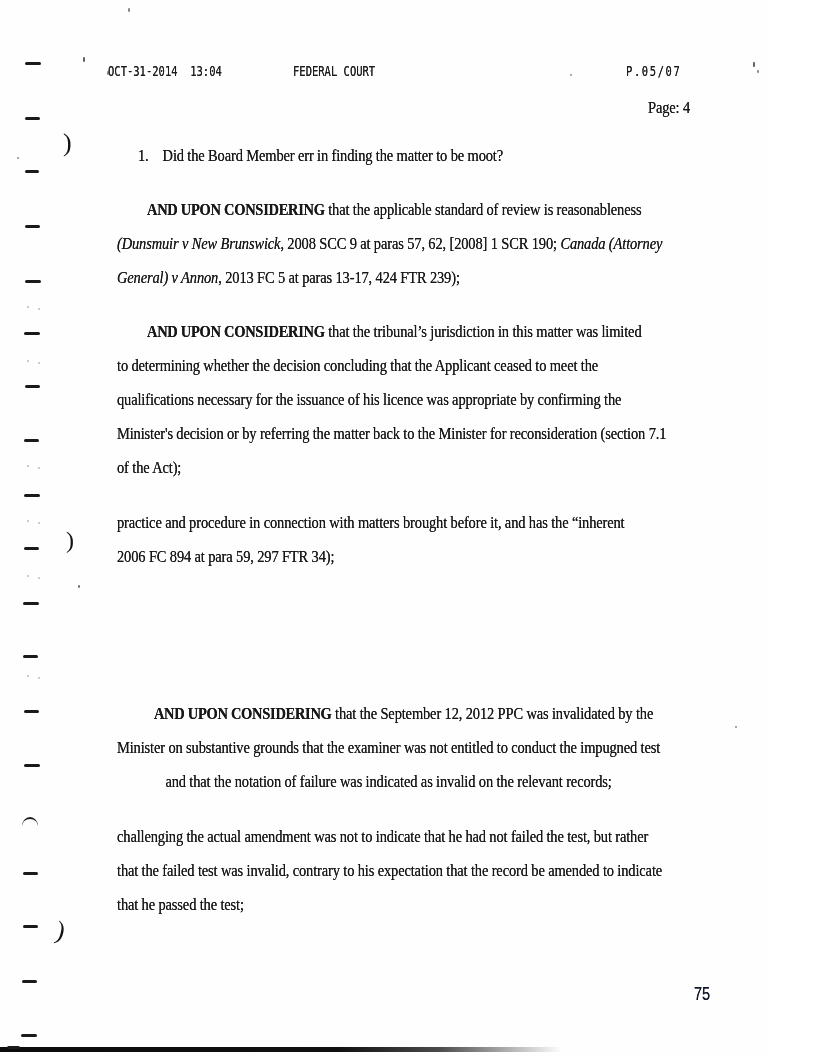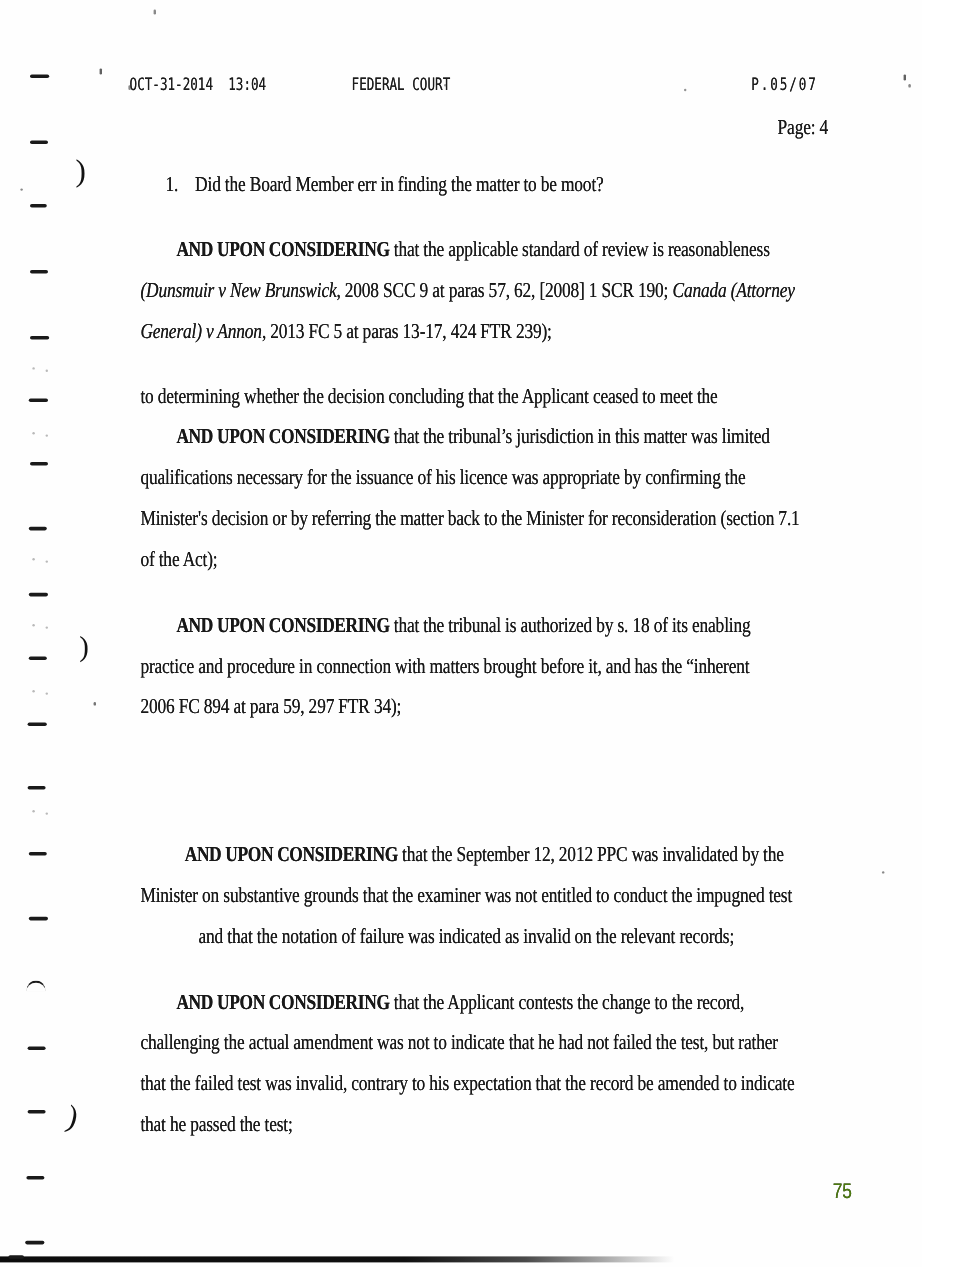--- a/index.html
+++ b/index.html
@@ -32,21 +32,21 @@
   .ln {
     display:inline-block; transform:scaleY(1.22); transform-origin:50% 55%;
     font-size:14.5px; letter-spacing:-0.15px;
     text-shadow:0 0 .5px rgba(0,0,0,.85);
   }
   .ln .b { font-weight:bold; letter-spacing:-0.3px; }
   .ln .i { font-style:italic; }
 
   .pagenum {
     position:absolute; left:694px; top:986px;
-    font-family:"Liberation Sans", sans-serif; font-size:13px; color:#4d7c0f;
+    font-family:"Liberation Sans", sans-serif; font-size:13px; color:#0f172a;
   }
 
   
   .dash { position:absolute; height:3px; background:#1a1a1a; border-radius:2px; }
   .arc  { position:absolute; width:16px; height:7px; border-top:2.5px solid #1b1b1b;
           border-radius:50% 50% 0 0 / 100% 100% 0 0; }
   .paren { position:absolute; font-family:"Liberation Serif", serif; color:#121212; line-height:1; }
   .speck { position:absolute; width:2px; background:#3a3a3a; border-radius:1px; }
   .bottom-line {
     position:absolute; left:0; top:1047px; width:562px; height:5px;
@@ -68,38 +68,36 @@
     <div class="line"><span class="ln"><span class="num">1.</span><span class="qtext">Did the Board Member err in finding the matter to be moot?</span></span></div>
   </div>
 
   <div id="paras">
       <div class="para" style="top: 192px;">
         <div class="line indent"><span class="ln"><span class="b">AND UPON CONSIDERING</span><span> that the applicable standard of review is reasonableness</span></span></div>
         <div class="line"><span class="ln"><span class="i">(Dunsmuir v New Brunswick</span><span>, 2008 SCC 9 at paras 57, 62, [2008] 1 SCR 190; </span><span class="i">Canada (Attorney</span></span></div>
         <div class="line"><span class="ln"><span class="i">General) v Annon</span><span>, 2013 FC 5 at paras 13-17, 424 FTR 239);</span></span></div>
       </div>
       <div class="para" style="top: 314px;">
+        <div class="line indent"><span class="ln"><span class="b">AND UPON CONSIDERING</span><span> that the tribunal’s jurisdiction in this matter was limited</span></span></div>
         <div class="line"><span class="ln"><span>to determining whether the decision concluding that the Applicant ceased to meet the</span></span></div>
-        <div class="line indent"><span class="ln"><span class="b">AND UPON CONSIDERING</span><span> that the tribunal’s jurisdiction in this matter was limited</span></span></div>
         <div class="line"><span class="ln"><span>qualifications necessary for the issuance of his licence was appropriate by confirming the</span></span></div>
         <div class="line"><span class="ln"><span>Minister's decision or by referring the matter back to the Minister for reconsideration (section 7.1</span></span></div>
         <div class="line"><span class="ln"><span>of the Act);</span></span></div>
       </div>
       <div class="para" style="top: 505px;">
-        <div class="line indent"><span class="ln"><span class="b">AND UPON CONSIDERING</span><span> that the tribunal is authorized by s. 18 of its enabling</span></span></div>
         <div class="line"><span class="ln"><span>practice and procedure in connection with matters brought before it, and has the “inherent</span></span></div>
         <div class="line"><span class="ln"><span>2006 FC 894 at para 59, 297 FTR 34);</span></span></div>
       </div>
       <div class="para" style="top: 696px; text-align: center;">
         <div class="line indent"><span class="ln"><span class="b">AND UPON CONSIDERING</span><span> that the September 12, 2012 PPC was invalidated by the</span></span></div>
         <div class="line"><span class="ln"><span>Minister on substantive grounds that the examiner was not entitled to conduct the impugned test</span></span></div>
         <div class="line"><span class="ln"><span>and that the notation of failure was indicated as invalid on the relevant records;</span></span></div>
       </div>
       <div class="para" style="top: 819px;">
-        <div class="line indent"><span class="ln"><span class="b">AND UPON CONSIDERING</span><span> that the Applicant contests the change to the record,</span></span></div>
         <div class="line"><span class="ln"><span>challenging the actual amendment was not to indicate that he had not failed the test, but rather</span></span></div>
         <div class="line"><span class="ln"><span>that the failed test was invalid, contrary to his expectation that the record be amended to indicate</span></span></div>
         <div class="line"><span class="ln"><span>that he passed the test;</span></span></div>
       </div>
     </div>
 
   <div class="pagenum"><span class="ln">75</span></div>
 
   <div class="bottom-line"></div>
 

